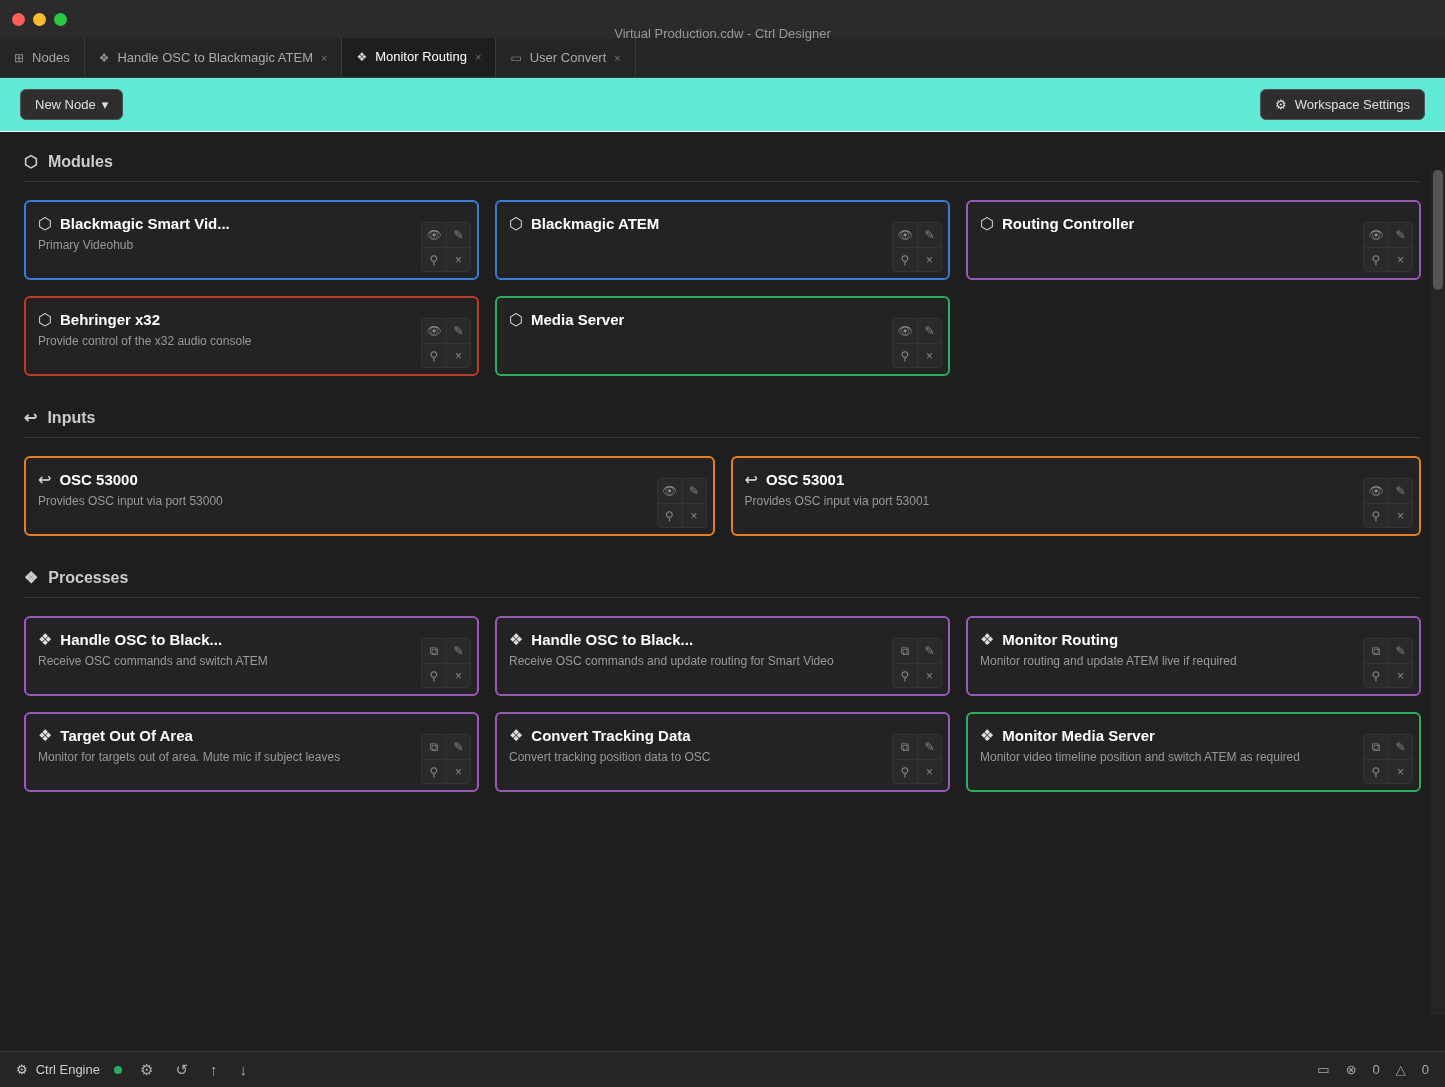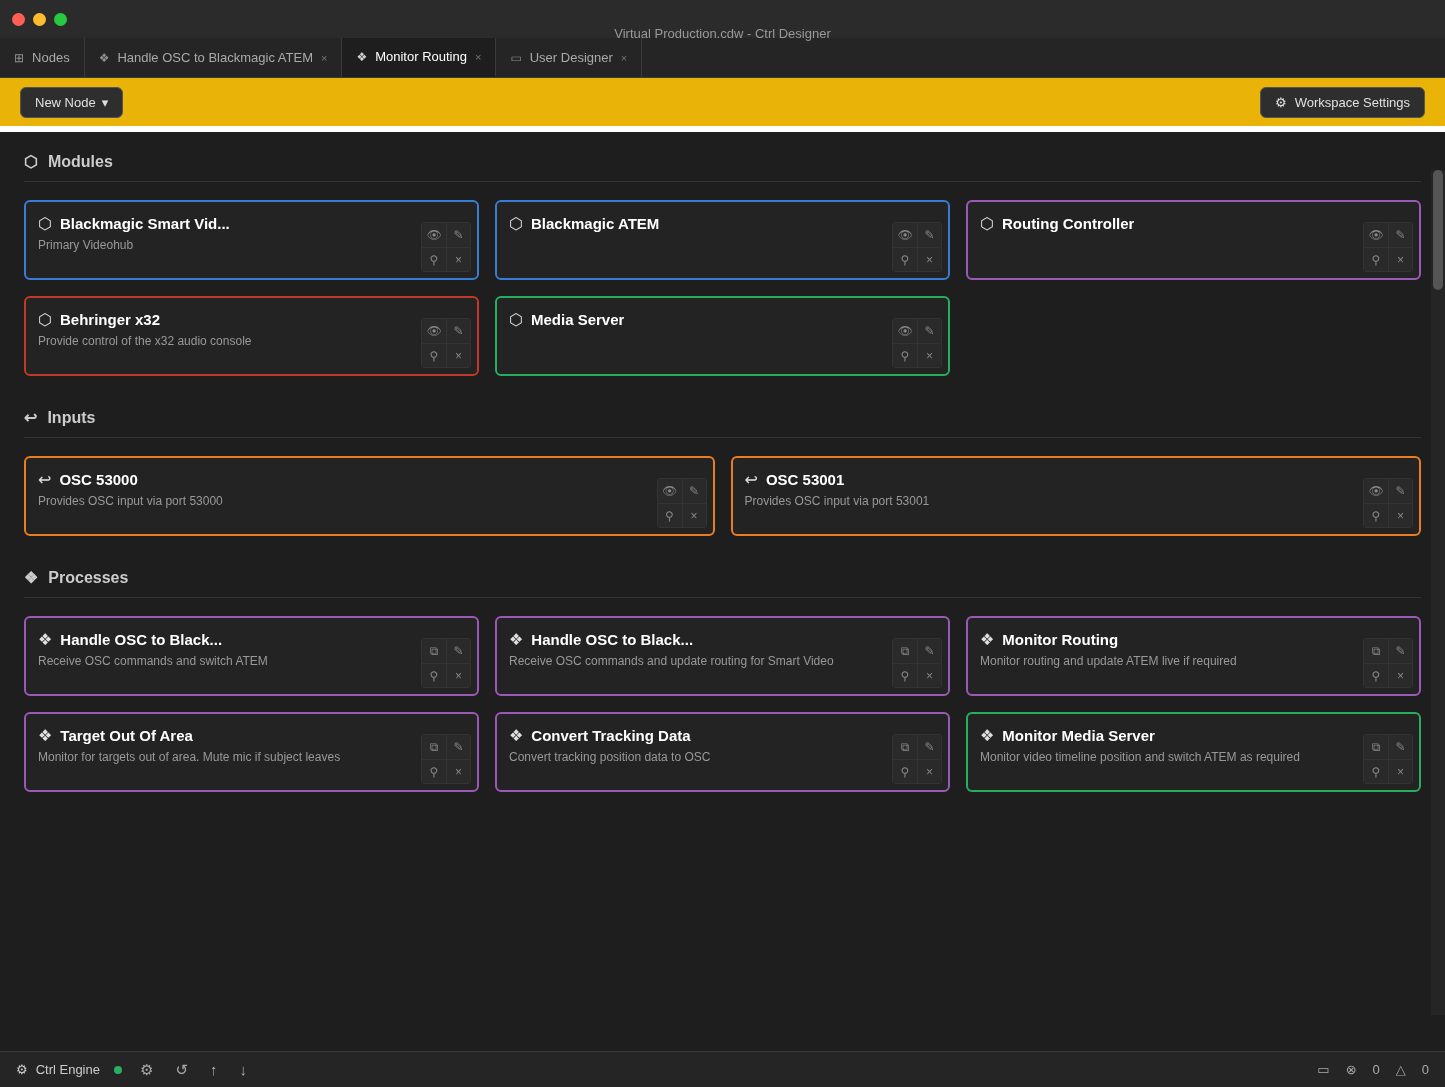--- a/index.html
+++ b/index.html
@@ -72,27 +72,27 @@
     }
     .tab-close {
       color: #777;
       font-size: 11px;
       cursor: pointer;
     }
     .tab-icon { font-size: 12px; opacity: 0.8; }
 
     
     .toolbar {
-      background: #eab308;
+      background: #5eead4;
       height: 54px;
       display: flex;
       align-items: center;
       padding: 0 20px;
       justify-content: space-between;
-      border-bottom: 6px solid #ffffff;
+      border-bottom: 1px solid #ffffff;
       flex-shrink: 0;
     }
     .new-node-btn {
       background: #2e2e2e;
       border: 1px solid #555;
       color: #e0e0e0;
       padding: 7px 14px;
       border-radius: 6px;
       cursor: pointer;
       display: flex;
@@ -276,21 +276,21 @@
     <span>Handle OSC to Blackmagic ATEM</span>
     <span class="tab-close">×</span>
   </div>
   <div class="tab active">
     <span class="tab-icon">❖</span>
     <span>Monitor Routing</span>
     <span class="tab-close">×</span>
   </div>
   <div class="tab">
     <span class="tab-icon">▭</span>
-    <span>User Designer</span>
+    <span>User Convert</span>
     <span class="tab-close">×</span>
   </div>
 </div>
 
 <div class="toolbar">
   <button class="new-node-btn">
     <span>New Node</span>
     <span>▾</span>
   </button>
   <button class="workspace-btn">

